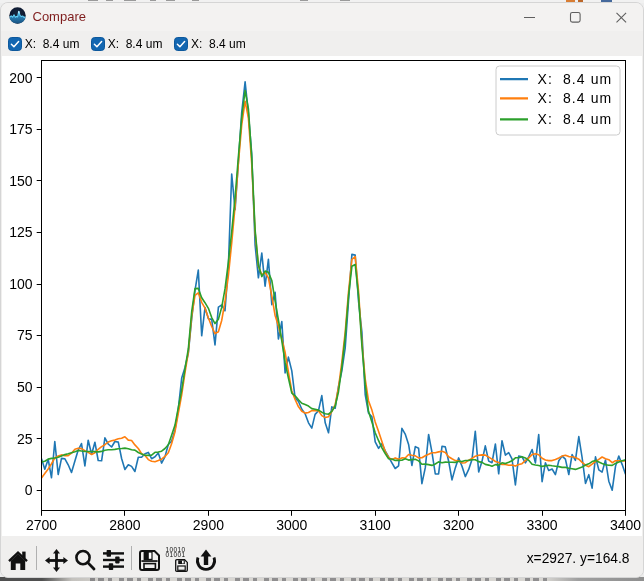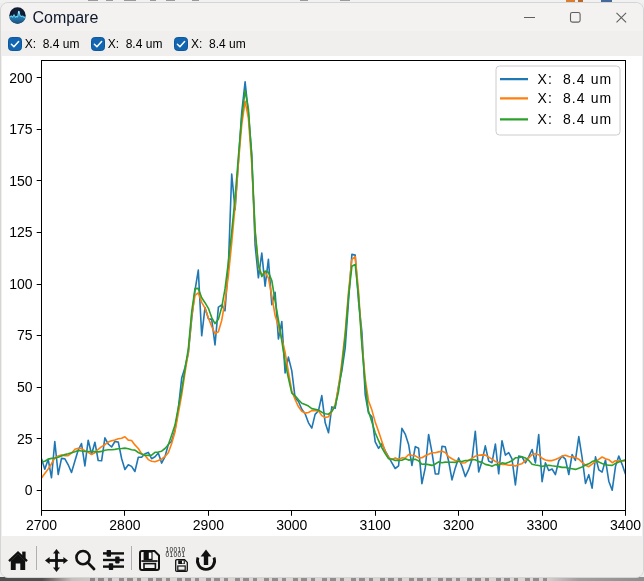--- a/index.html
+++ b/index.html
@@ -9,21 +9,21 @@
 #bgtop .m { position:absolute; top:0; height:1px; background:#9a9a9a; }
 #bgbot { position:absolute; left:0; top:577px; width:644px; height:4px;
   background:linear-gradient(90deg,#4f4f4f 0,#4f4f4f 42px,#c4c2be 72px,#d8d6d2 120px,#d8d6d2 545px,#9f9f9f 578px,#8f8f8f 644px); }
 #bgbot .txt { position:absolute; left:90px; top:1.2px; width:460px; height:2.5px; opacity:0.42;
   background:repeating-linear-gradient(90deg,#2c2c34 0 5px,transparent 5px 8px,#2c2c34 8px 14px,transparent 14px 18px,#2c2c34 18px 22px,transparent 22px 29px); }
 
 #win { position:absolute; left:0; top:2px; width:644px; height:576px;
   background:#f0efee; border-radius:8px; border:1px solid #d5d5d5; overflow:hidden; }
 #titlebar { position:absolute; left:0; top:0; width:100%; height:28px; background:#f3f2f1; }
 #appicon { position:absolute; left:7.5px; top:4px; }
-#title { position:absolute; left:31.5px; top:6px; font-size:16px; color:#0f172a; }
+#title { position:absolute; left:31.5px; top:6px; font-size:13px; color:#7f1d1d; }
 .wbtn { position:absolute; top:0; width:45px; height:28px; }
 #min  { left:506px; } #max { left:552px; } #cls { left:597px; }
 
 #cbrow { position:absolute; left:0; top:28px; width:100%; height:26px; background:#f0efee; }
 .cbg { position:absolute; top:5.5px; height:14px; }
 .cbg svg { vertical-align:top; }
 .cblab { position:absolute; left:17.2px; top:0.5px; font-size:12px; color:#000; white-space:pre; }
 
 #canvas { position:absolute; left:1px; top:53px; width:640px; height:480px; }
 
@@ -203,14 +203,15 @@
 <path d="M0.7 1.8 Q0.7 0.7 1.8 0.7 L9.6 0.7 L12.3 3.4 L12.3 11.2 Q12.3 12.3 11.2 12.3 L1.8 12.3 Q0.7 12.3 0.7 11.2 Z" fill="none" stroke="#111111" stroke-width="1.3"></path>
 <path d="M3.2 1.2 L9.8 1.2 L9.8 5.0 L3.2 5.0 Z" fill="#111111"></path>
 <rect x="7.0" y="1.8" width="1.7" height="2.6" fill="#ffffff"></rect>
 <rect x="2.8" y="7.0" width="7.4" height="4.3" fill="none" stroke="#111111" stroke-width="1.2"></rect>
 </svg></div>
       <div class="tb" style="left:193px;top:12px"><svg width="24" height="23" viewBox="0 0 24 23">
 <path d="M4.0 8.6 A 8.6 8.6 0 1 0 20.0 8.6" fill="none" stroke="#111111" stroke-width="2.8"></path>
 <path d="M12.0 0.6 L17.4 7.6 L6.6 7.6 Z" fill="#111111"></path>
 <rect x="9.8" y="6.2" width="4.4" height="9.8" fill="#111111"></rect>
 </svg></div>
+      <div id="coords">x=2927. y=164.8</div>
     </div>
   </div>
 </div>
 </body></html>

